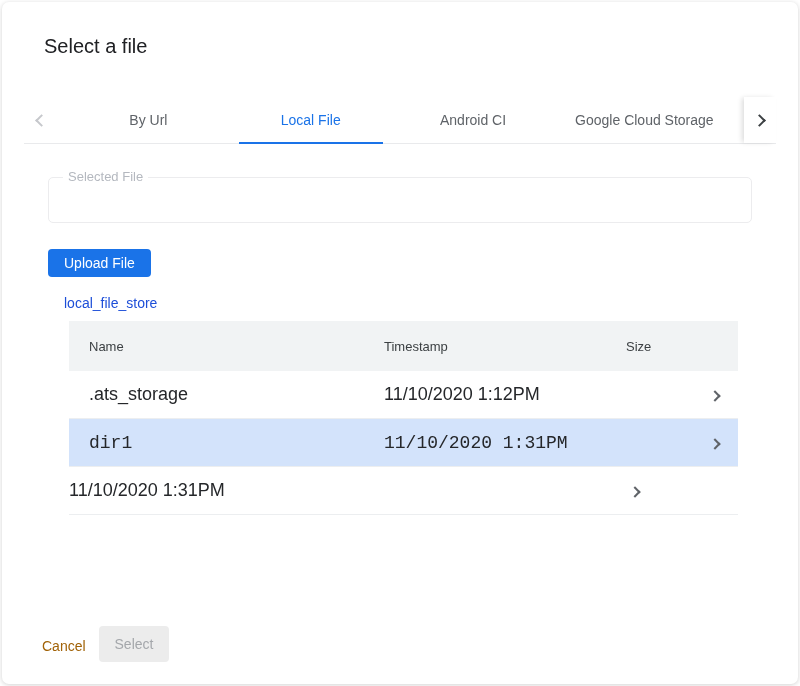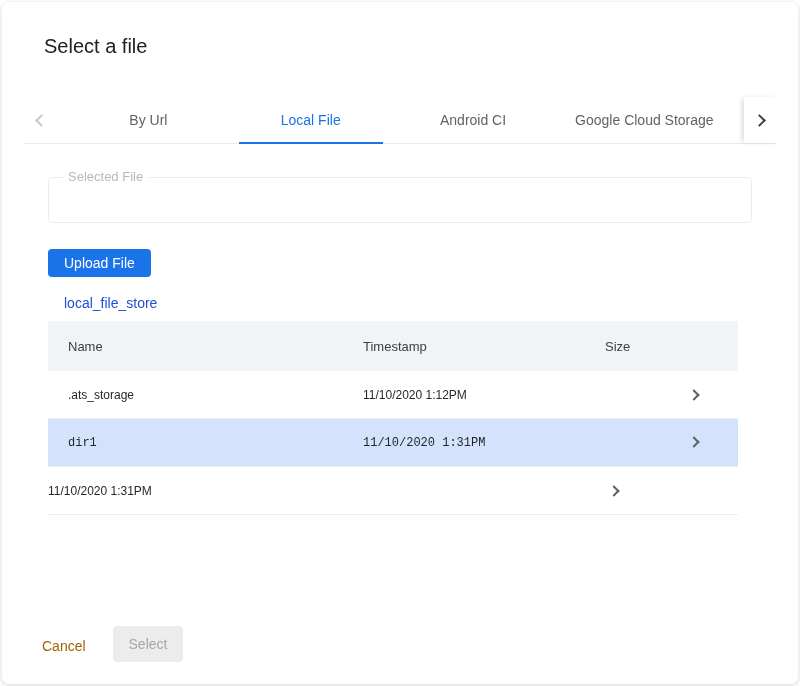--- a/index.html
+++ b/index.html
@@ -136,30 +136,31 @@
   
   .file-table {
     position: absolute;
     left: 46px; top: 319px;
     width: 690px;
   }
   .t-row {
     display: grid;
     grid-template-columns: 315px 242px 80px 1fr;
     align-items: center;
+    margin-left: 21px;
   }
   .t-head {
     height: 50px;
     background: #f1f3f4;
     font-size: 13px;
     color: #3c4043;
   }
   .t-body-row {
     height: 48px;
-    font-size: 12px;
+    font-size: 18px;
     color: #25272a;
     border-bottom: 1px solid #eceef0;
     cursor: pointer;
     background: #ffffff;
   }
   .t-body-row.selected { background: #d3e3fb; font-family: Liberation Mono, monospace; }
   .cell-name { padding-left: 20px; }
   .cell-nav { padding-left: 2px; }
   .row-chev {
     display: inline-block;
@@ -187,21 +188,20 @@
     position: absolute;
     left: 97px; top: 0;
     width: 70px; height: 36px;
     background: #ececec;
     border: none;
     border-radius: 4px;
     color: #a4a7ab;
     font-size: 14px;
     font-weight: 500;
     font-family: inherit;
-    margin-left: 14px;
   }
 </style>
 </head>
 <body>
 
 <div class="dialog">
 
   <h1 class="dialog-title">Select a file</h1>
 
   <div class="tab-header">

